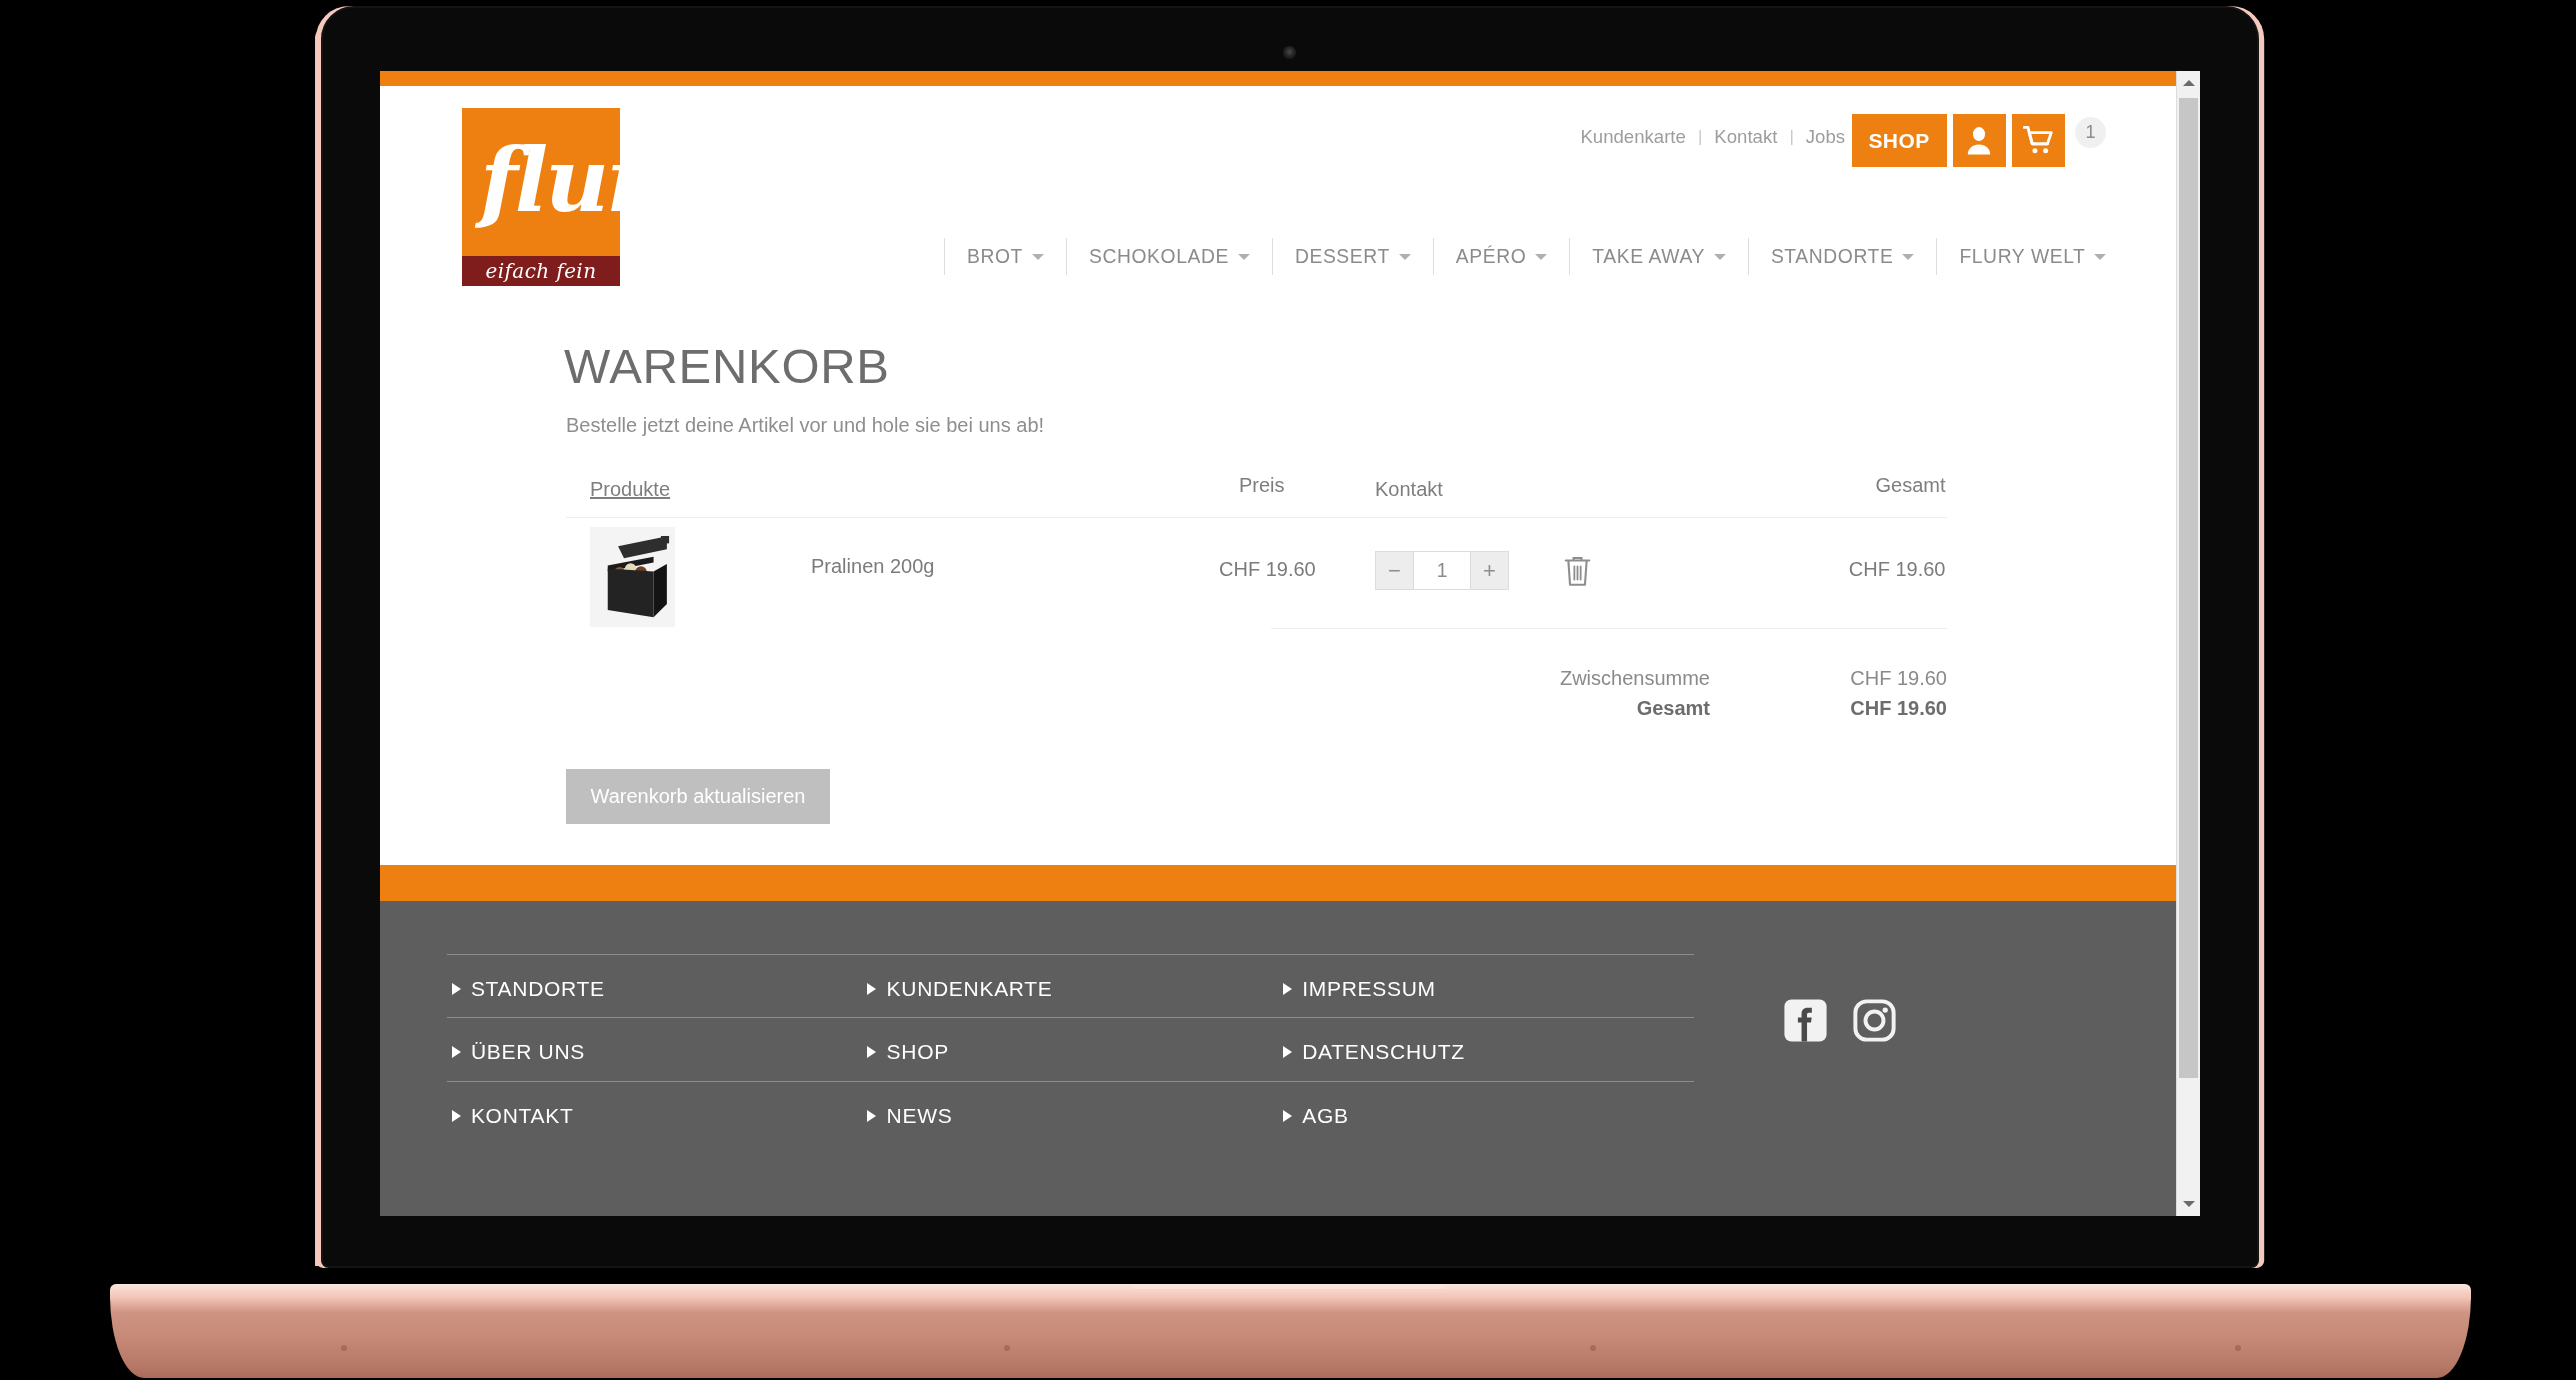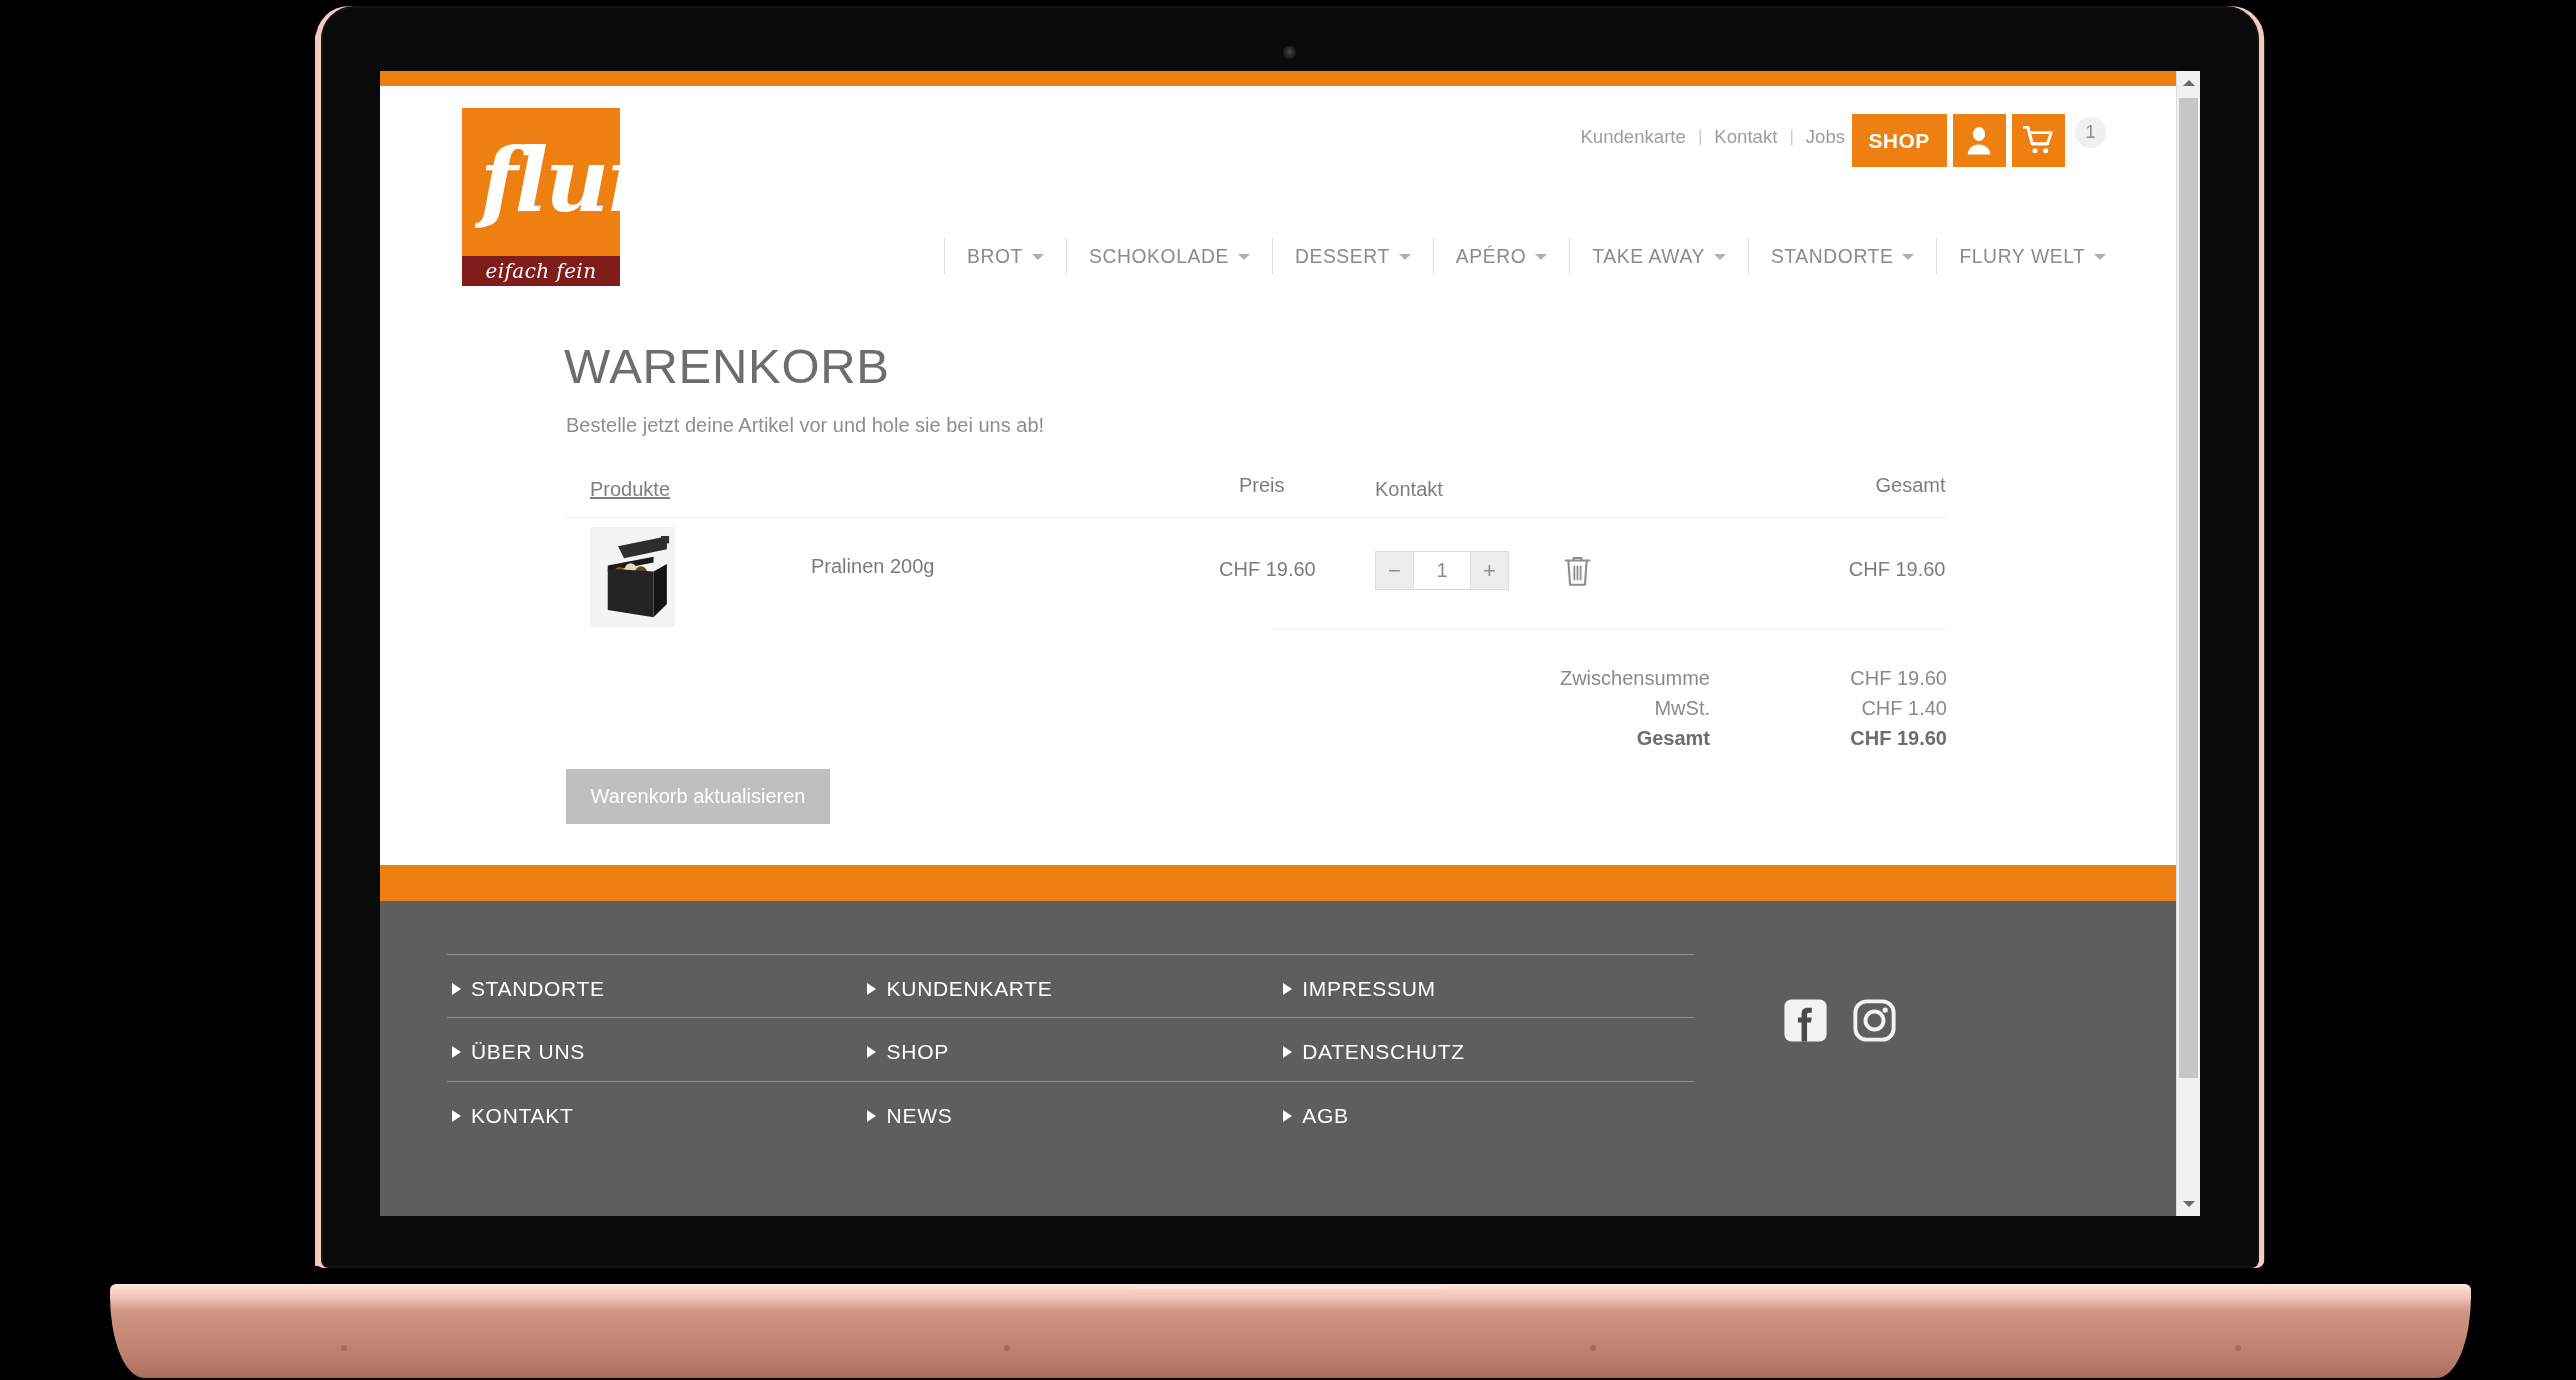--- a/index.html
+++ b/index.html
@@ -394,24 +394,20 @@
 
             <span class="cart-cell c-total">CHF 19.60</span>
           </div>
         </div>
 
         <div id="totals">
           <div class="total-row">
             <span class="lbl">Zwischensumme</span>
             <span class="val">CHF 19.60</span>
           </div>
-          <div class="total-row">
-            <span class="lbl">MwSt.</span>
-            <span class="val">CHF 1.40</span>
-          </div>
           <div class="total-row grand">
             <span class="lbl">Gesamt</span>
             <span class="val">CHF 19.60</span>
           </div>
         </div>
 
         <div id="cart-actions">
           <button id="update-cart-btn">Warenkorb aktualisieren</button>
         </div>
       </div>

